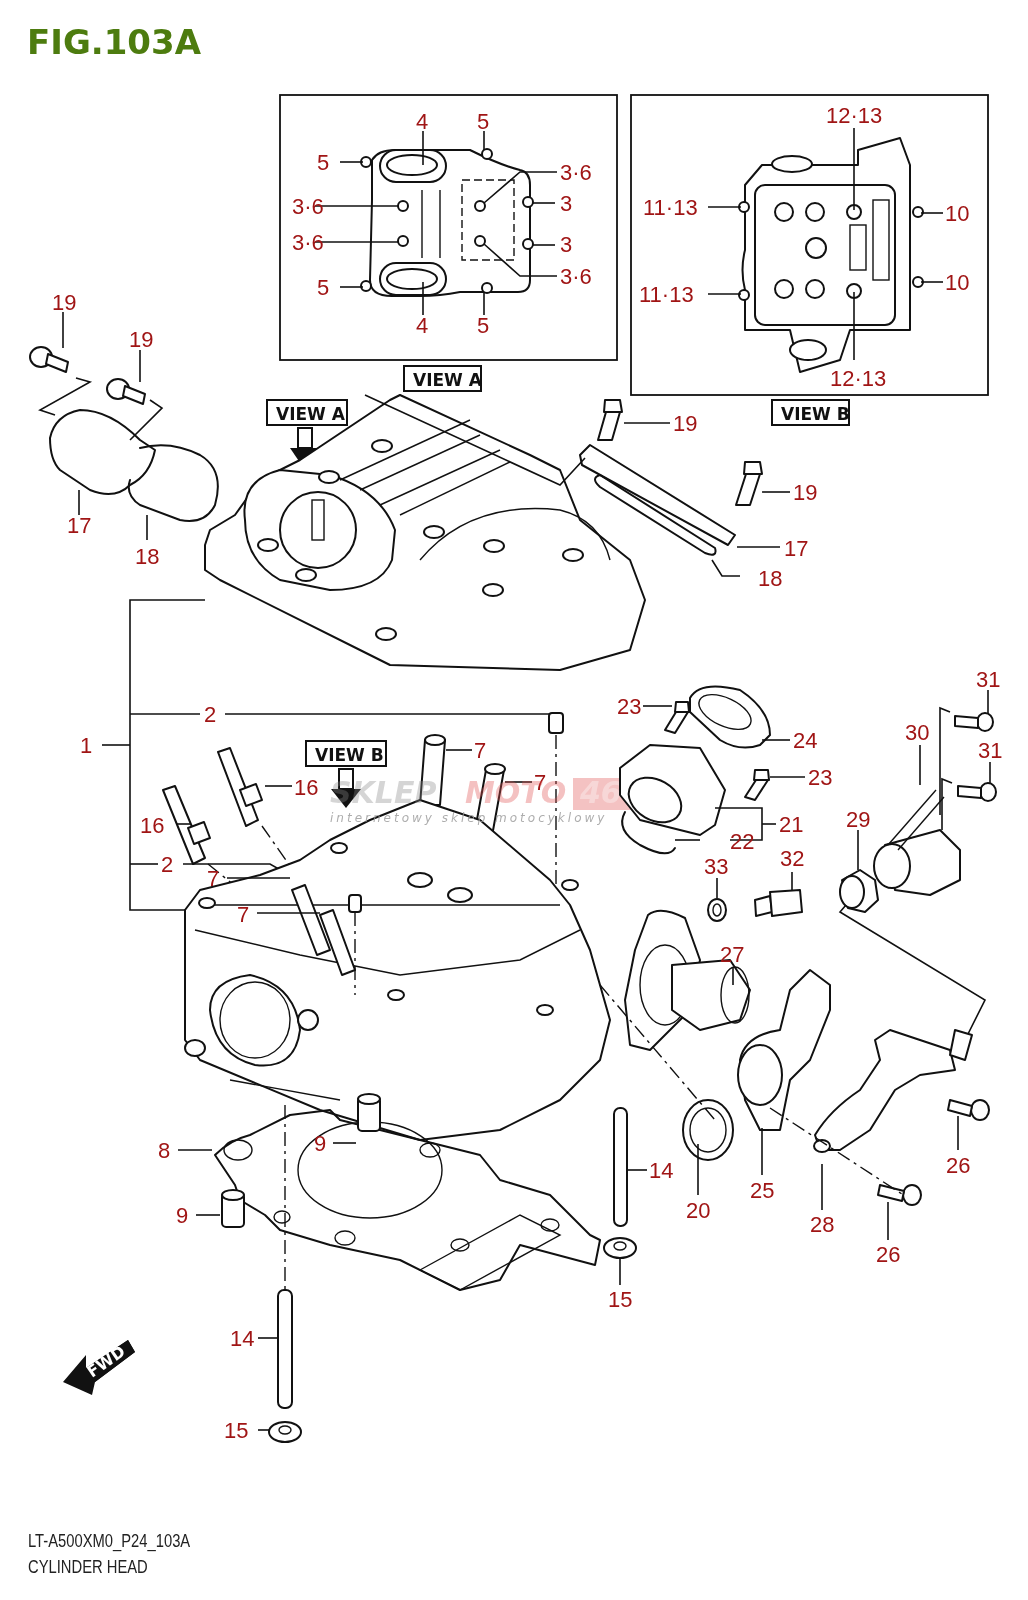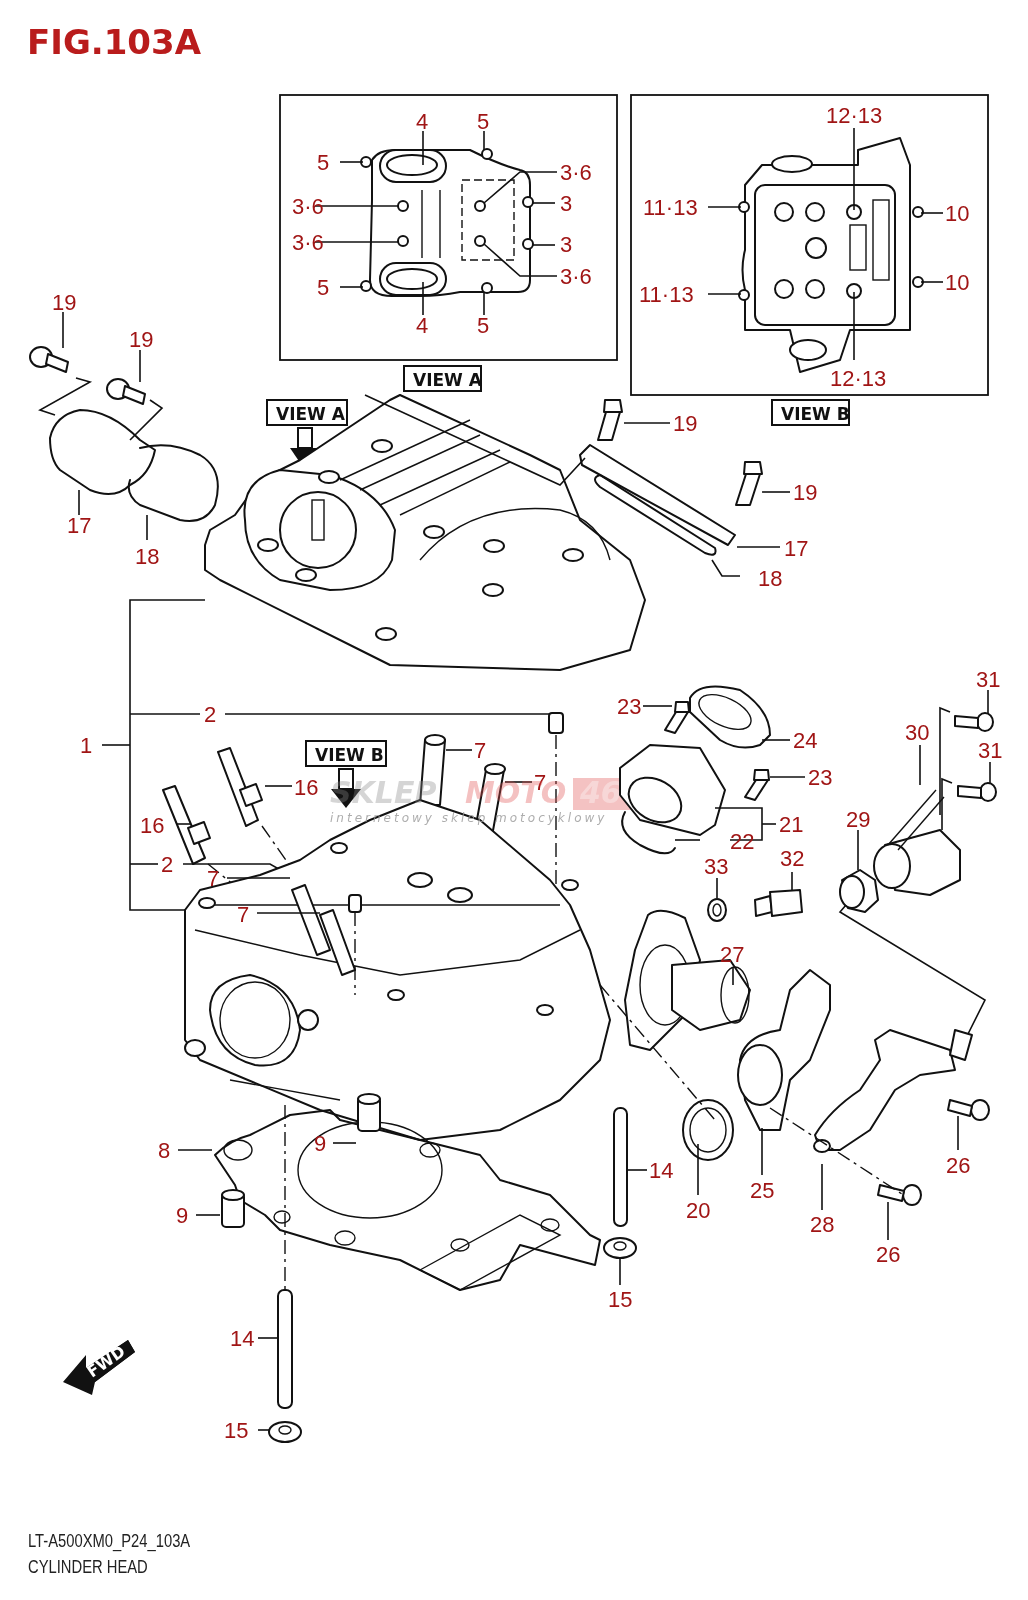--- a/index.html
+++ b/index.html
@@ -1,17 +1,17 @@
 <!DOCTYPE html>
 <html><head>
 <meta charset="utf-8">
 <style>
   html,body{margin:0;padding:0;background:#fff;}
   body{width:1028px;height:1600px;position:relative;overflow:hidden;font-family:"DejaVu Sans",sans-serif;}
-  #fig-title{position:absolute;left:27px;top:22px;font-family:"DejaVu Sans",sans-serif;font-weight:bold;font-size:34px;color:#b91c1c;letter-spacing:0px;}
+  #fig-title{position:absolute;left:27px;top:22px;font-family:"DejaVu Sans",sans-serif;font-weight:bold;font-size:34px;color:#4d7c0f;letter-spacing:0px;}
   #footer{position:absolute;left:28px;top:1528px;font-family:"Liberation Sans",sans-serif;font-size:18px;color:#222;line-height:26px;transform:scaleX(0.82);transform-origin:left top;}
   svg#diagram{position:absolute;left:0;top:0;}
   .lbl{font-family:"Liberation Sans",sans-serif;font-size:22px;fill:#a01515;}
   .ln{stroke:#111;stroke-width:1.6;fill:none;}
   .part{stroke:#111;stroke-width:2;fill:#fff;stroke-linejoin:round;stroke-linecap:round;}
   .thin{stroke:#111;stroke-width:1.4;fill:none;}
   .dash{stroke:#111;stroke-width:1.4;fill:none;stroke-dasharray:14 5 3 5;}
   .viewtag rect{fill:#fff;stroke:#111;stroke-width:2;}
   .viewtag text{font-family:"DejaVu Sans",sans-serif;font-weight:bold;font-size:17px;fill:#111;}
   .wm{font-family:"DejaVu Sans",sans-serif;font-weight:bold;font-style:italic;font-size:30px;opacity:0.35;}

